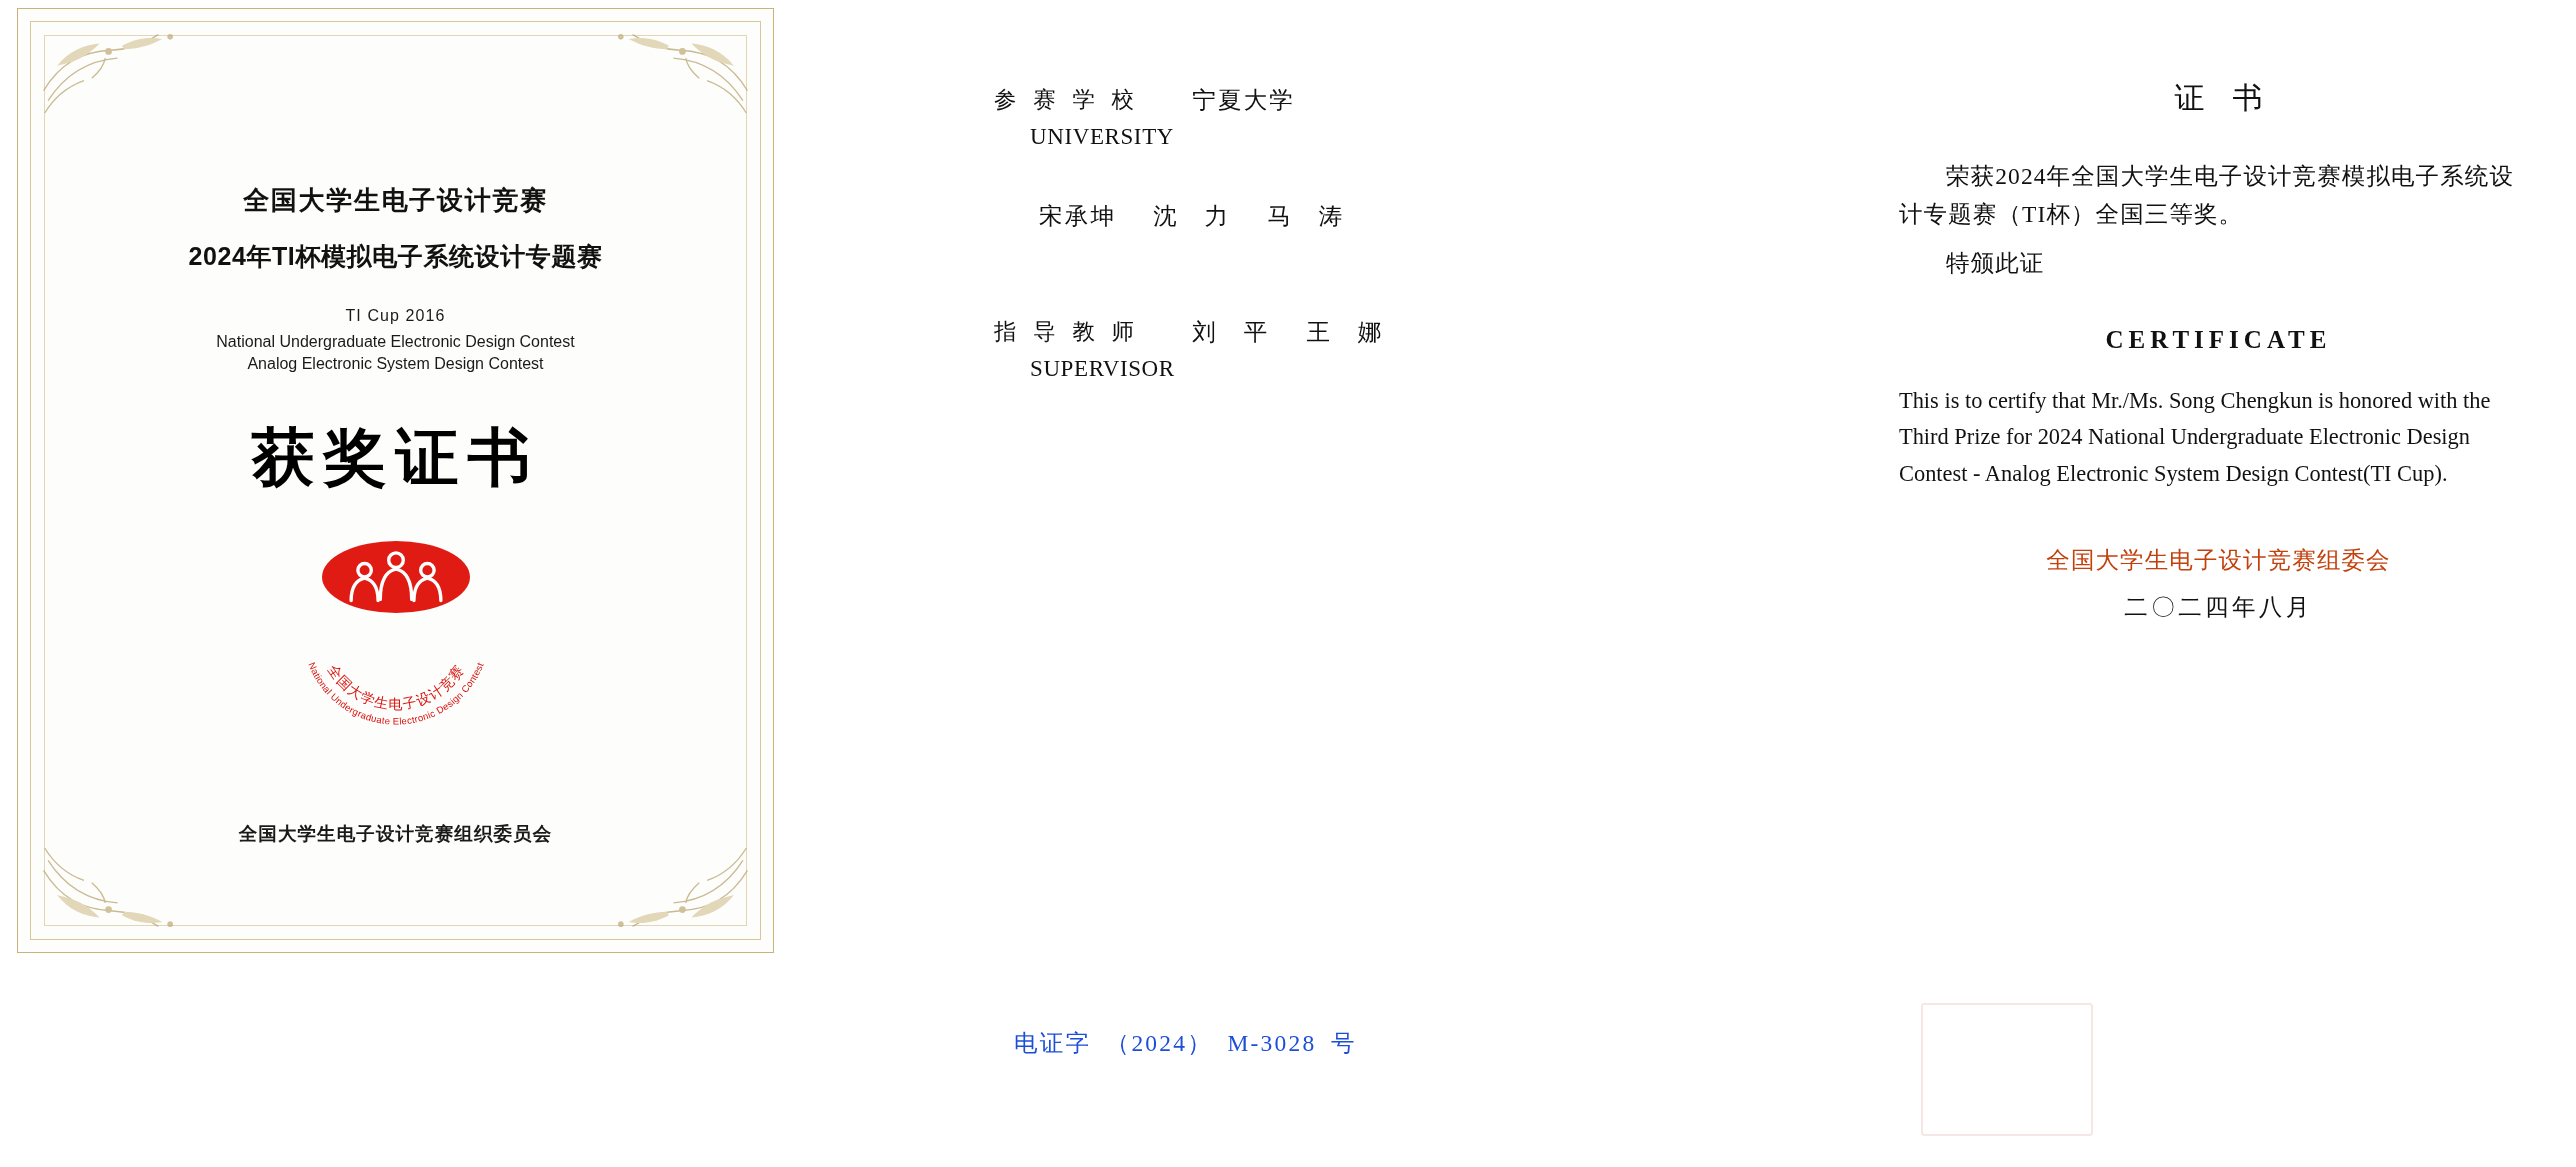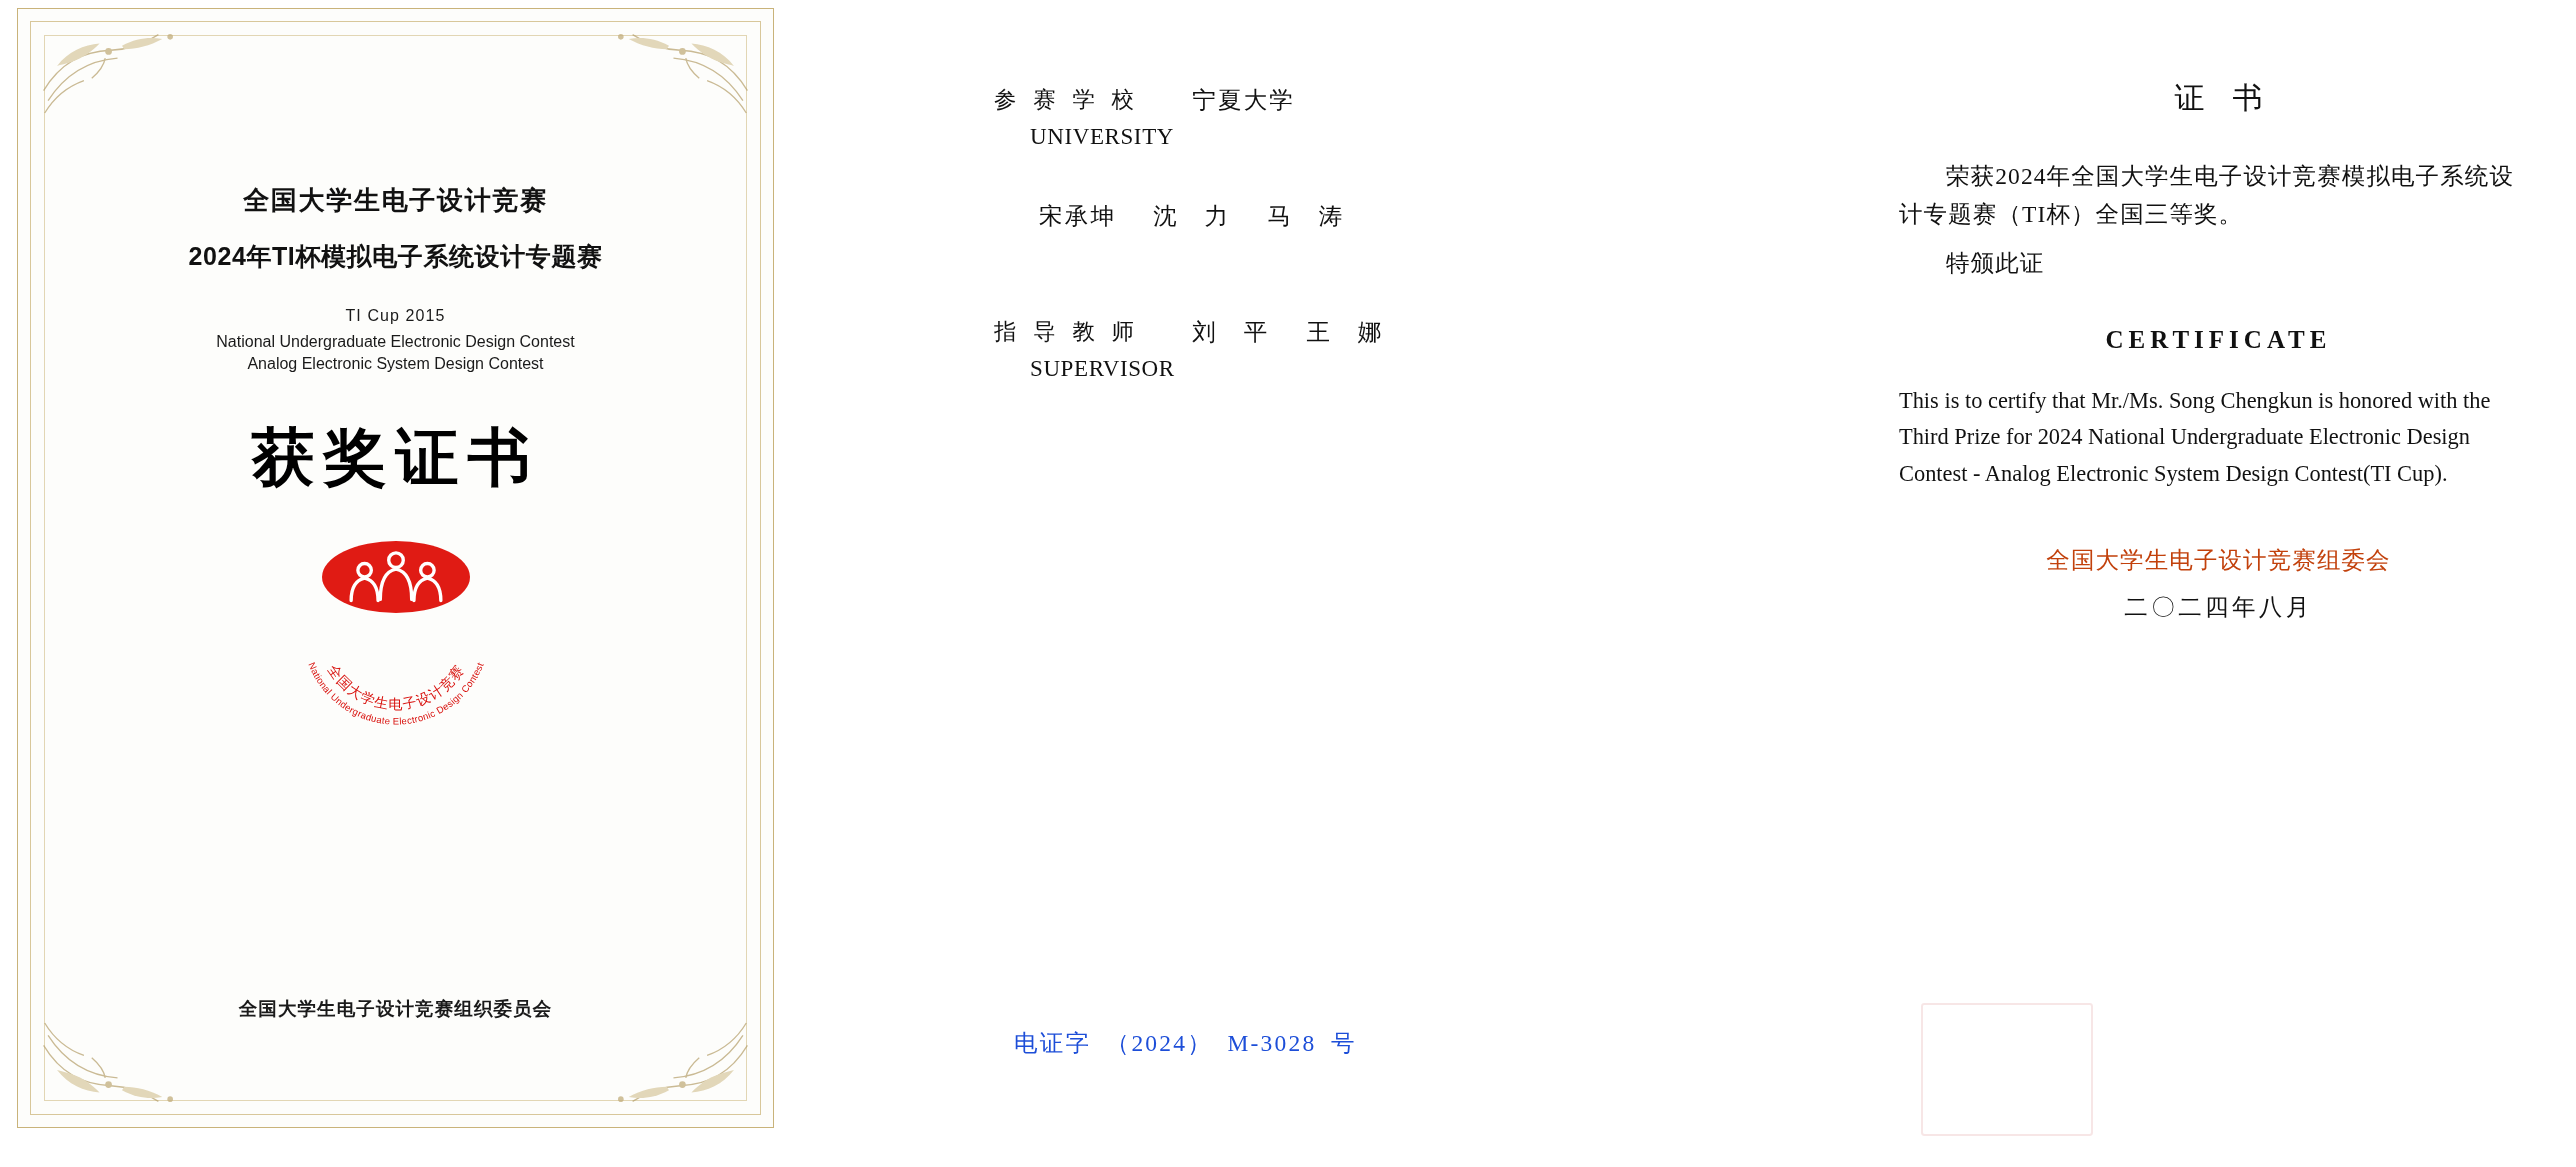--- a/index.html
+++ b/index.html
@@ -28,21 +28,21 @@
     width: 801px;
     height: 1168px;
     background: #ffffff;
     flex: 0 0 auto;
   }
   .left-inner {
     position: absolute;
     left: 17px;
     top: 7.8px;
     width: 757px;
-    height: 1120px;
+    height: 945px;
     background: #fdfdfb;
     border: 1.7px solid #c9b37a;
     box-sizing: border-box;
   }
   .left-inner2 {
     position: absolute;
     left: 12.3px;
     top: 12.3px;
     right: 12.3px;
     bottom: 12.3px;
@@ -364,21 +364,21 @@
           <circle cx="126" cy="40" r="6" fill="#c2ad7c" stroke="none"></circle>
           <circle cx="236" cy="14" r="5" fill="#c2ad7c" stroke="none"></circle>
           <path d="M12 150 C 30 120, 54 102, 82 92"></path>
           <path d="M96 88 C 110 76, 118 64, 120 52"></path>
         </g>
       </svg>
 
       <div class="cover-content">
         <div class="cover-title-cn">全国大学生电子设计竞赛</div>
         <div class="cover-subtitle-cn">2024年TI杯模拟电子系统设计专题赛</div>
-        <div class="cover-en-1">TI Cup 2015</div>
+        <div class="cover-en-1">TI Cup 2016</div>
         <div class="cover-en-2">National Undergraduate Electronic Design Contest</div>
         <div class="cover-en-3">Analog Electronic System Design Contest</div>
         <div class="cover-big">获奖证书</div>
 
         <div class="logo-wrap">
           <div class="logo-ellipse"></div>
           <svg viewBox="0 0 264 128" style="position:absolute;left:83px;top:5.6px;width:148px;height:72px;">
             <g fill="none" stroke="#ffffff" stroke-width="6" stroke-linecap="round">
               <circle cx="132" cy="34" r="13"></circle>
               <path d="M132 50 C 112 54, 104 74, 104 104"></path>

